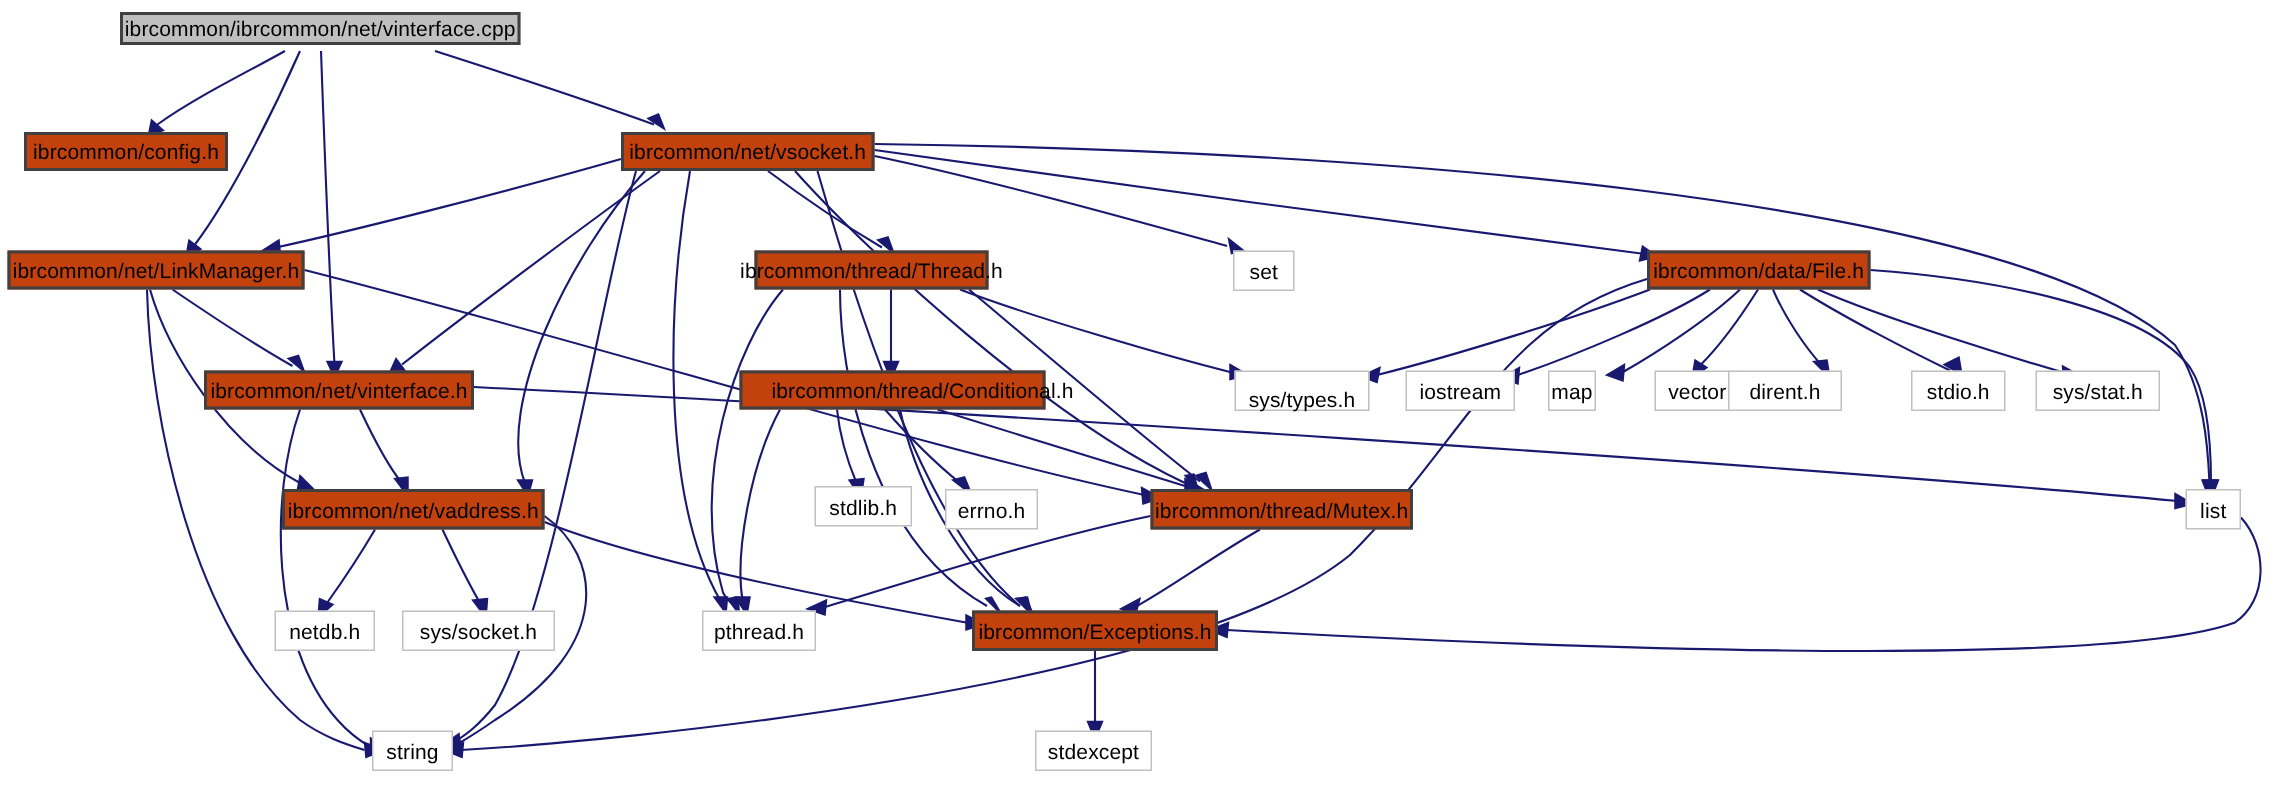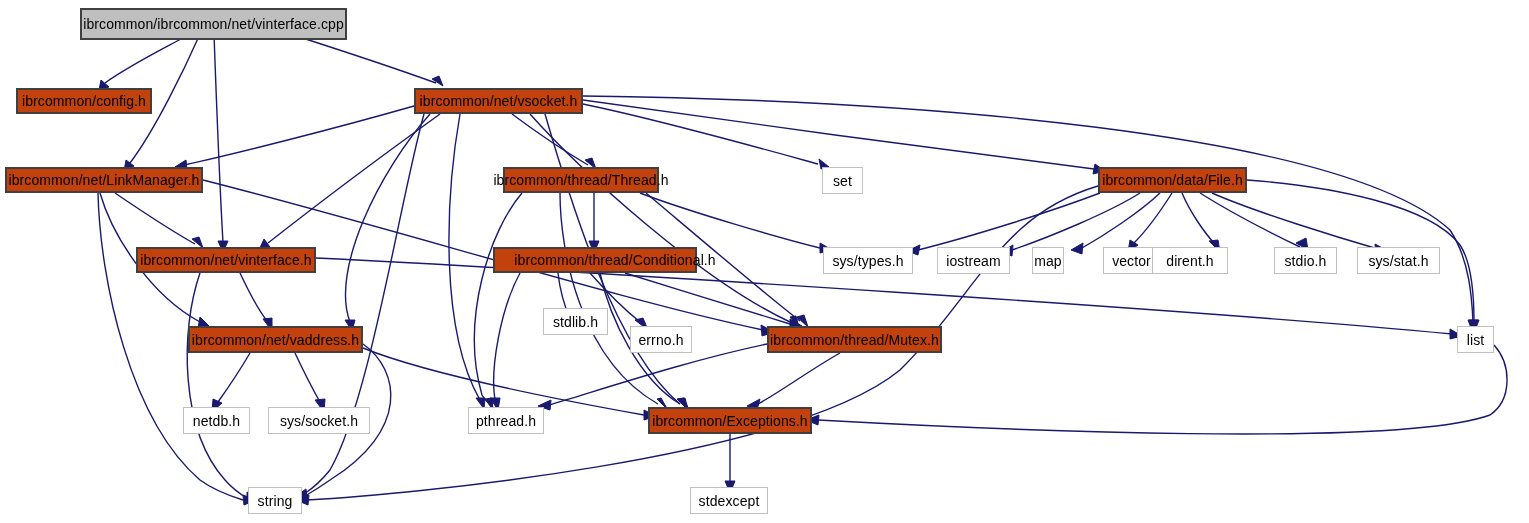--- a/index.html
+++ b/index.html
@@ -156,21 +156,21 @@
       <path class="edge-path" d="M840,353 C810,370 780,392 758,404"></path>
       <path class="edge-head" d="M760,399 L747,406 L757,410 Z"></path>
       <path class="edge-path" d="M767,344 C690,360 600,390 549,405"></path>
       <path class="edge-head" d="M551,400 L538,406 L550,410 Z"></path>
       <path class="edge-path" d="M730,434 C730,452 730,470 730,483"></path>
       <path class="edge-head" d="M725,481 L730,493 L735,481 Z"></path>
       <path class="edge-path" d="M1494,345 C1512,365 1512,400 1490,415 C1400,448 1000,430 818,420"></path>
       <path class="edge-head" d="M819,415 L806,420 L818,425 Z"></path>
     </svg>
   <div id="nodes-layer">
-      <div class="node-rect kind-root" style="left: 80px; top: 8px; width: 267px; height: 32px;">
+      <div class="node-rect kind-root" style="left: 80px; top: 8px; width: 267px; height: 22px;">
         <span class="node-label">ibrcommon/ibrcommon/net/vinterface.cpp</span>
       </div>
       <div class="node-rect kind-local" style="left: 16px; top: 88px; width: 136px; height: 26px;">
         <span class="node-label">ibrcommon/config.h</span>
       </div>
       <div class="node-rect kind-local" style="left: 414px; top: 88px; width: 169px; height: 26px;">
         <span class="node-label">ibrcommon/net/vsocket.h</span>
       </div>
       <div class="node-rect kind-local" style="left: 5px; top: 167px; width: 198px; height: 26px;">
         <span class="node-label">ibrcommon/net/LinkManager.h</span>
@@ -183,21 +183,21 @@
       </div>
       <div class="node-rect kind-local" style="left: 1098px; top: 167px; width: 149px; height: 26px;">
         <span class="node-label">ibrcommon/data/File.h</span>
       </div>
       <div class="node-rect kind-local" style="left: 136px; top: 247px; width: 180px; height: 26px;">
         <span class="node-label">ibrcommon/net/vinterface.h</span>
       </div>
       <div class="node-rect kind-local" style="left: 493px; top: 247px; width: 204px; height: 26px; padding-left: 40px;">
         <span class="node-label">ibrcommon/thread/Conditional.h</span>
       </div>
-      <div class="node-rect kind-system" style="left: 823px; top: 247px; width: 90px; height: 27px;">
+      <div class="node-rect kind-system" style="left: 823px; top: 247px; width: 90px; height: 27px; align-items: flex-end;">
         <span class="node-label">sys/types.h</span>
       </div>
       <div class="node-rect kind-system" style="left: 937px; top: 247px; width: 73px; height: 27px;">
         <span class="node-label">iostream</span>
       </div>
       <div class="node-rect kind-system" style="left: 1032px; top: 247px; width: 32px; height: 27px;">
         <span class="node-label">map</span>
       </div>
       <div class="node-rect kind-system" style="left: 1103px; top: 247px; width: 57px; height: 27px;">
         <span class="node-label">vector</span>
@@ -207,21 +207,21 @@
       </div>
       <div class="node-rect kind-system" style="left: 1274px; top: 247px; width: 63px; height: 27px;">
         <span class="node-label">stdio.h</span>
       </div>
       <div class="node-rect kind-system" style="left: 1357px; top: 247px; width: 83px; height: 27px;">
         <span class="node-label">sys/stat.h</span>
       </div>
       <div class="node-rect kind-local" style="left: 188px; top: 326px; width: 175px; height: 27px;">
         <span class="node-label">ibrcommon/net/vaddress.h</span>
       </div>
-      <div class="node-rect kind-system" style="left: 543px; top: 308px; width: 65px; height: 27px;">
+      <div class="node-rect kind-system" style="left: 543px; top: 324px; width: 65px; height: 27px;">
         <span class="node-label">stdlib.h</span>
       </div>
       <div class="node-rect kind-system" style="left: 630px; top: 326px; width: 62px; height: 27px;">
         <span class="node-label">errno.h</span>
       </div>
       <div class="node-rect kind-local" style="left: 767px; top: 326px; width: 175px; height: 27px;">
         <span class="node-label">ibrcommon/thread/Mutex.h</span>
       </div>
       <div class="node-rect kind-system" style="left: 1457px; top: 326px; width: 37px; height: 27px;">
         <span class="node-label">list</span>

